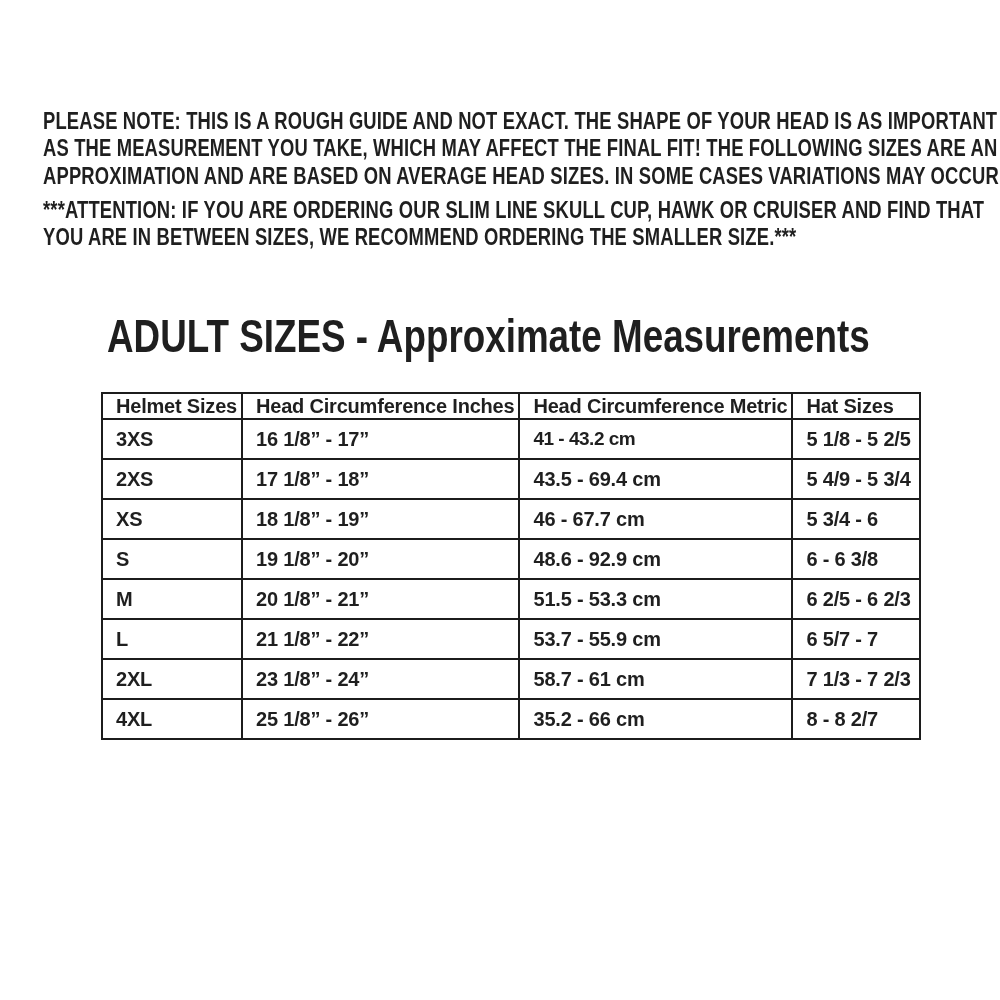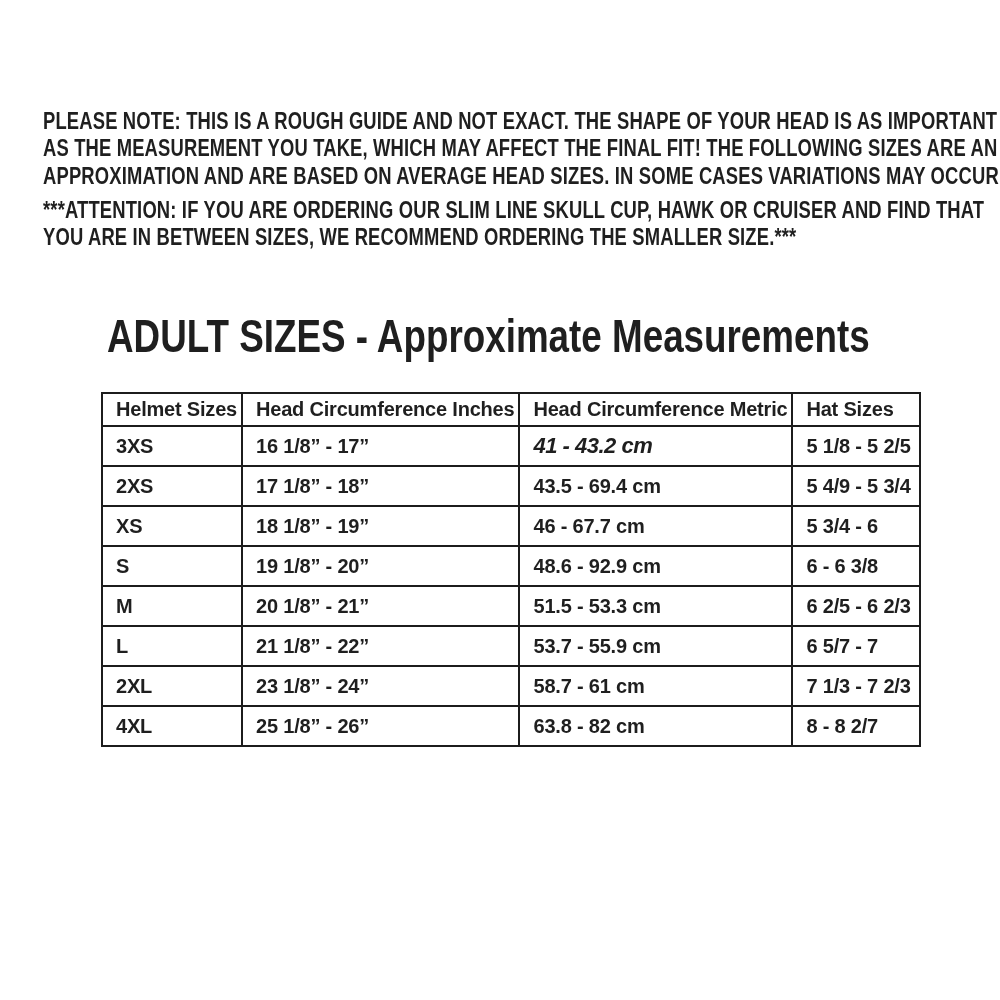--- a/index.html
+++ b/index.html
@@ -48,23 +48,23 @@
     border: 2px solid #1c1c1c;
     font-weight: bold;
     font-size: 20px;
     text-align: left;
     vertical-align: middle;
     padding: 0 4px 0 13px;
     letter-spacing: -0.2px;
     white-space: nowrap;
     overflow: hidden;
   }
-  #size-table th { height: 33px; }
+  #size-table th { height: 26px; }
   #size-table td { height: 40px; }
-  #size-table td.emph { font-size: 22px; letter-spacing: -0.5px; font-style: italic; }
+  #size-table td.emph { font-size: 19px; letter-spacing: -0.5px; }
   .c1 { width: 136px; }
   .c2 { width: 266px; }
   .c3 { width: 267px; }
   .c4 { width: 128px; }
 </style>
 </head>
 <body>
 
 <div id="note1" class="para">
   <span class="line">PLEASE NOTE: THIS IS A ROUGH GUIDE AND NOT EXACT. THE SHAPE OF YOUR HEAD IS AS IMPORTANT</span>
@@ -142,17 +142,17 @@
     <td>2XL</td>
     <td>23 1/8” - 24”</td>
     <td>58.7 - 61 cm</td>
     <td>7 1/3 - 7 2/3</td>
   </tr>
 
 
   <tr>
     <td>4XL</td>
     <td>25 1/8” - 26”</td>
-    <td>63.8 - 82 cm</td>
+    <td>35.2 - 66 cm</td>
     <td>8 - 8 2/7</td>
   </tr>
 </tbody>
 </table>
 
 </body></html>

